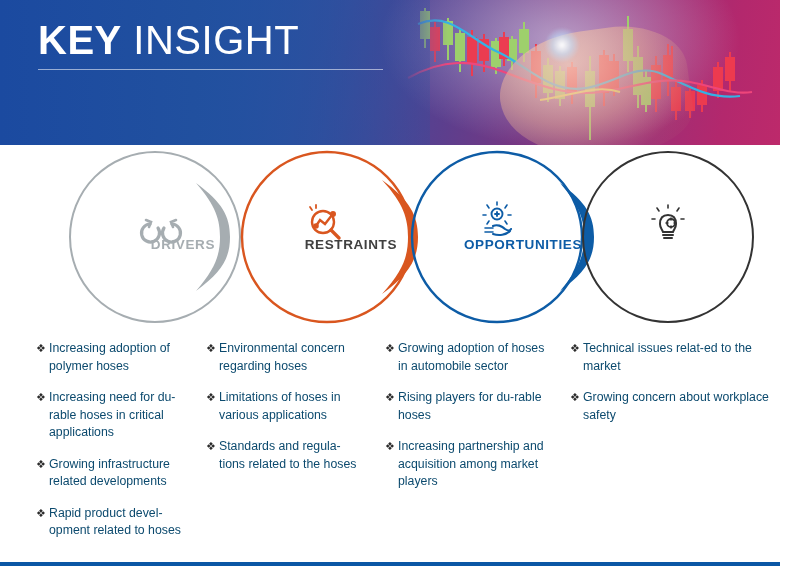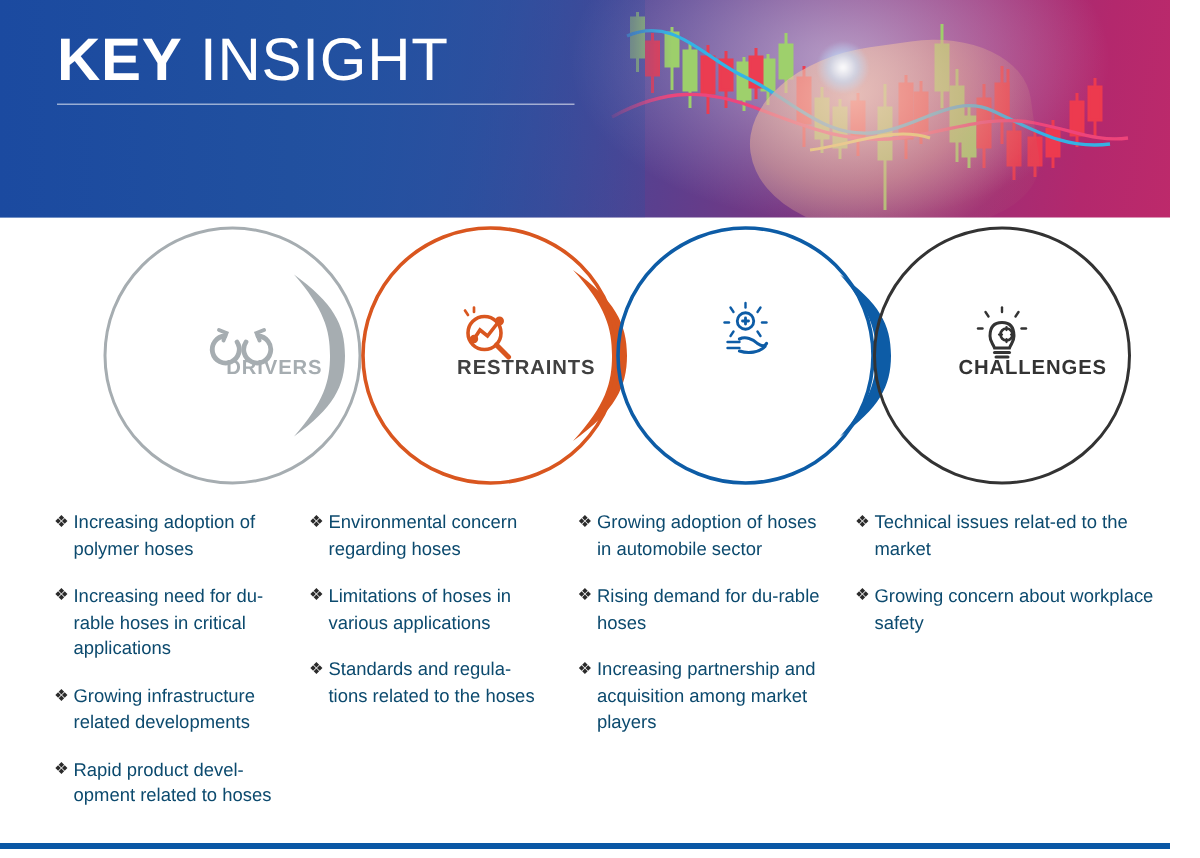--- a/index.html
+++ b/index.html
@@ -307,21 +307,21 @@
           <line x1="671" y1="68" x2="671" y2="70"></line>
           <line x1="671" y1="76" x2="671" y2="78"></line>
           <line x1="666" y1="73" x2="668" y2="73"></line>
           <line x1="674" y1="73" x2="676" y2="73"></line>
         </g>
       </g>
     </svg>
 
     <div class="circle-label" style="left:95px; top:87px; width:120px; color:#a6adb1;">DRIVERS</div>
     <div class="circle-label" style="left:257px; top:87px; width:140px; color:#404040;">RESTRAINTS</div>
-    <div class="circle-label" style="left:598px; top:87px; width:140px; color:#333333;">CHALLENGES</div>
+    <div class="circle-label" style="left:412px; top:87px; width:170px; color:#0d5ca6;">OPPORTUNITIES</div>
   </div>
 
   <div id="columns">
 
     <div class="col col-1">
       <div class="bullet-item">
         <span class="bullet-mark">❖</span>
         <span class="bullet-text">Increasing adoption of polymer hoses</span>
       </div>
       <div class="bullet-item">
@@ -353,21 +353,21 @@
       </div>
     </div>
 
     <div class="col col-3">
       <div class="bullet-item">
         <span class="bullet-mark">❖</span>
         <span class="bullet-text">Growing adoption of hoses in automobile sector</span>
       </div>
       <div class="bullet-item">
         <span class="bullet-mark">❖</span>
-        <span class="bullet-text">Rising demand for du-rable hoses</span>
+        <span class="bullet-text">Rising players for du-rable hoses</span>
       </div>
       <div class="bullet-item">
         <span class="bullet-mark">❖</span>
         <span class="bullet-text">Increasing partnership and acquisition among market players</span>
       </div>
     </div>
 
     <div class="col col-4">
       <div class="bullet-item">
         <span class="bullet-mark">❖</span>

